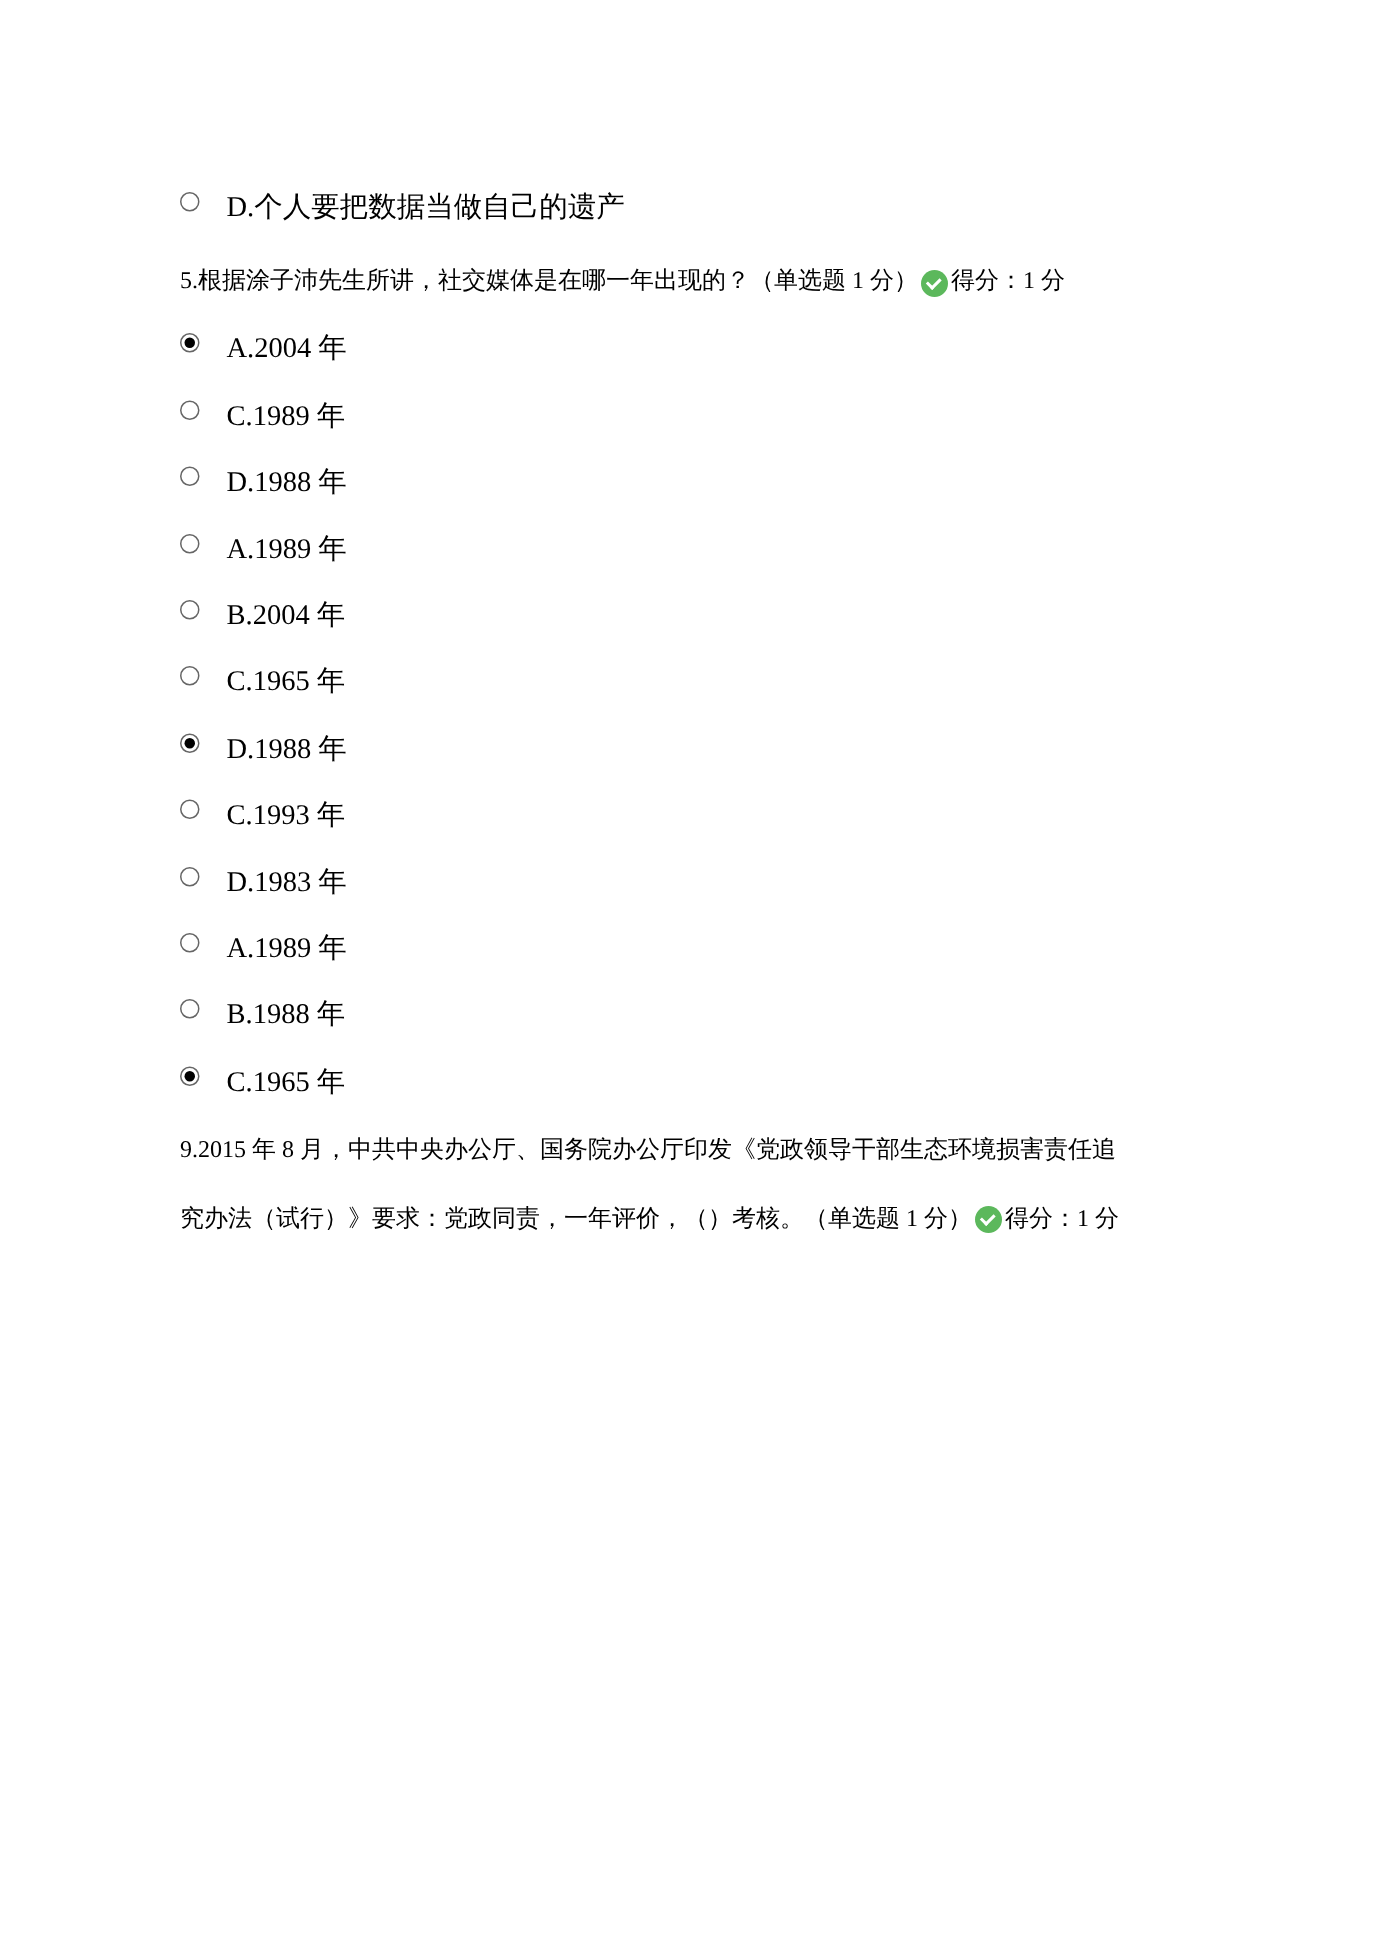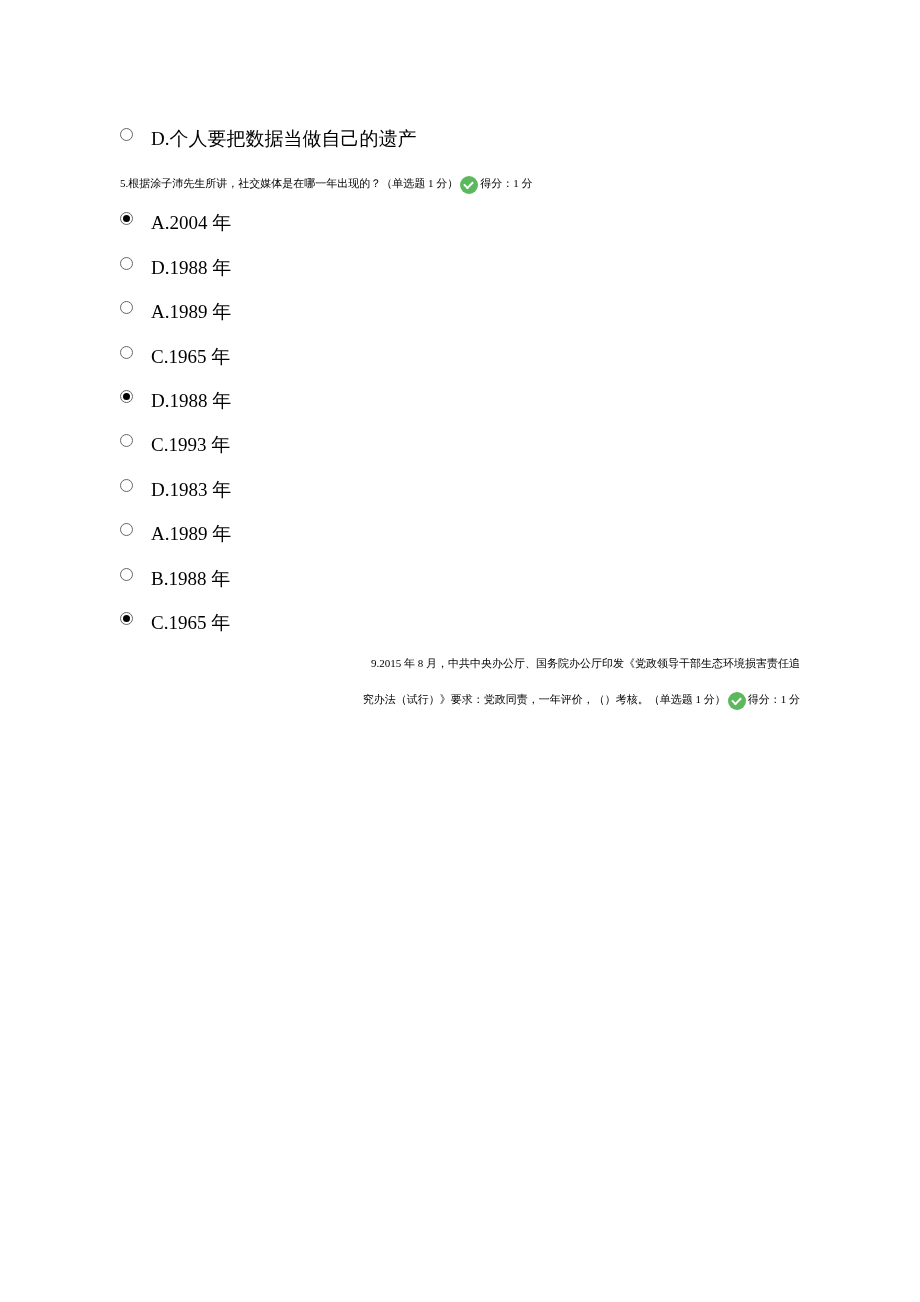--- a/index.html
+++ b/index.html
@@ -41,21 +41,21 @@
       width: 7px;
       height: 7px;
       background: #000;
       border-radius: 50%;
     }
     .option-text {
       font-size: 19px;
     }
     .question-line {
       margin: 18px 0 14px 0;
-      font-size: 11px;
+      font-size: 16px;
       line-height: 2;
     }
     .check-icon {
       display: inline-block;
       width: 18px;
       height: 18px;
       background: #5cb85c;
       border-radius: 50%;
       vertical-align: middle;
       position: relative;
@@ -70,47 +70,54 @@
       height: 4px;
       border-left: 2px solid #fff;
       border-bottom: 2px solid #fff;
       transform: rotate(-45deg);
     }
     .question-block {
       margin-bottom: 4px;
     }
     .nospace-q {
       margin-top: 2px;
-      text-align: right;
     }
   </style>
 </head>
 <body>
 
 <div class="option-row">
   <span class="radio"></span>
   <span class="option-text">D.个人要把数据当做自己的遗产</span>
 </div>
 
 <div id="questions-container">
     <div class="question-block">
       <div class="question-line"><span>5</span>.<span>根据涂子沛先生所讲，社交媒体是在哪一年出现的？</span><span>（单选题 1 分）</span><span class="check-icon"></span><span>得分：1 分</span></div>
       <div class="option-row">
         <span class="radio selected"></span>
         <span class="option-text">A.2004 年</span>
       </div>
       <div class="option-row">
         <span class="radio"></span>
+        <span class="option-text">C.1989 年</span>
+      </div>
+      <div class="option-row">
+        <span class="radio"></span>
         <span class="option-text">D.1988 年</span>
       </div>
     </div>
     <div class="question-block">
       <div class="option-row">
         <span class="radio"></span>
         <span class="option-text">A.1989 年</span>
+      </div>
+      <div class="option-row">
+        <span class="radio"></span>
+        <span class="option-text">B.2004 年</span>
       </div>
       <div class="option-row">
         <span class="radio"></span>
         <span class="option-text">C.1965 年</span>
       </div>
       <div class="option-row">
         <span class="radio selected"></span>
         <span class="option-text">D.1988 年</span>
       </div>
     </div>

